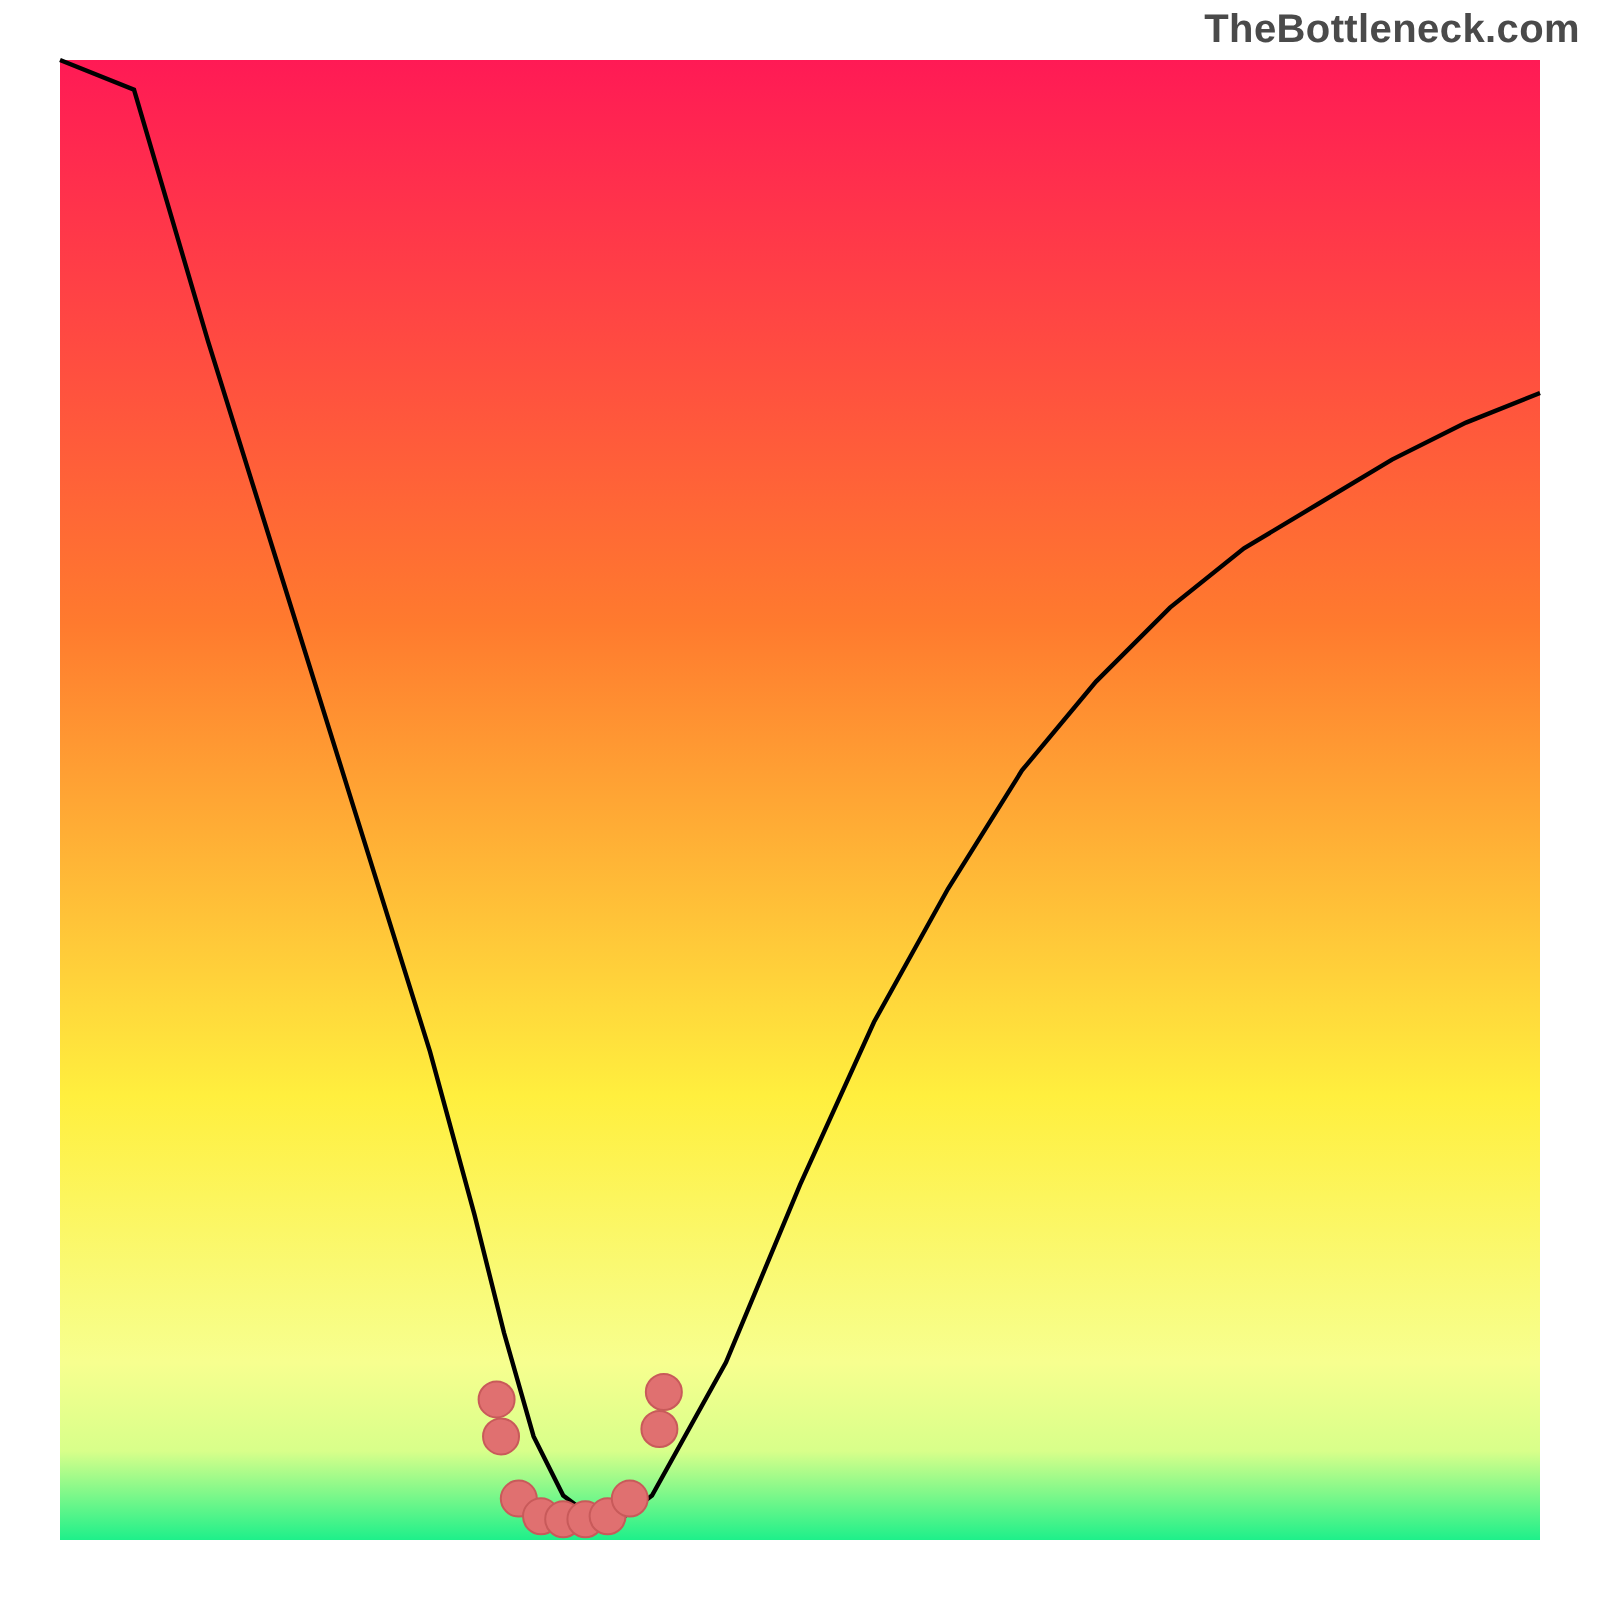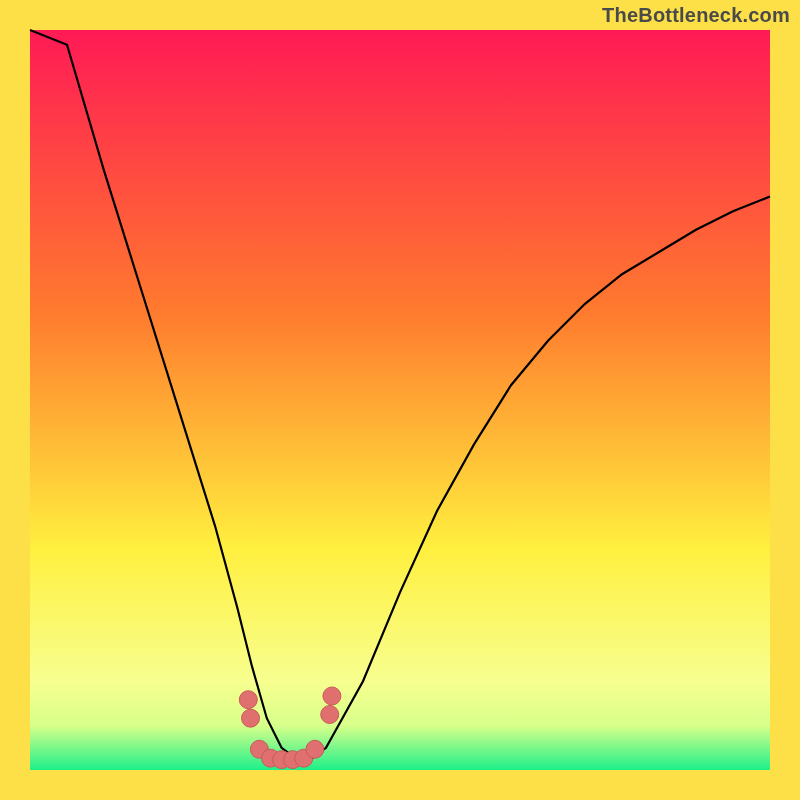--- a/index.html
+++ b/index.html
@@ -8,21 +8,21 @@
     width: 800px;
     height: 800px;
     background: #000;
     font-family: Arial, Helvetica, sans-serif;
     overflow: hidden;
   }
   .stage {
     position: relative;
     width: 800px;
     height: 800px;
-    background: #fde047;
+    background: #ffffff;
   }
   .watermark {
     position: absolute;
     top: 4px;
     right: 10px;
     color: #4a4a4a;
     font-size: 20px;
     font-weight: 600;
     letter-spacing: 0.2px;
     z-index: 10;

